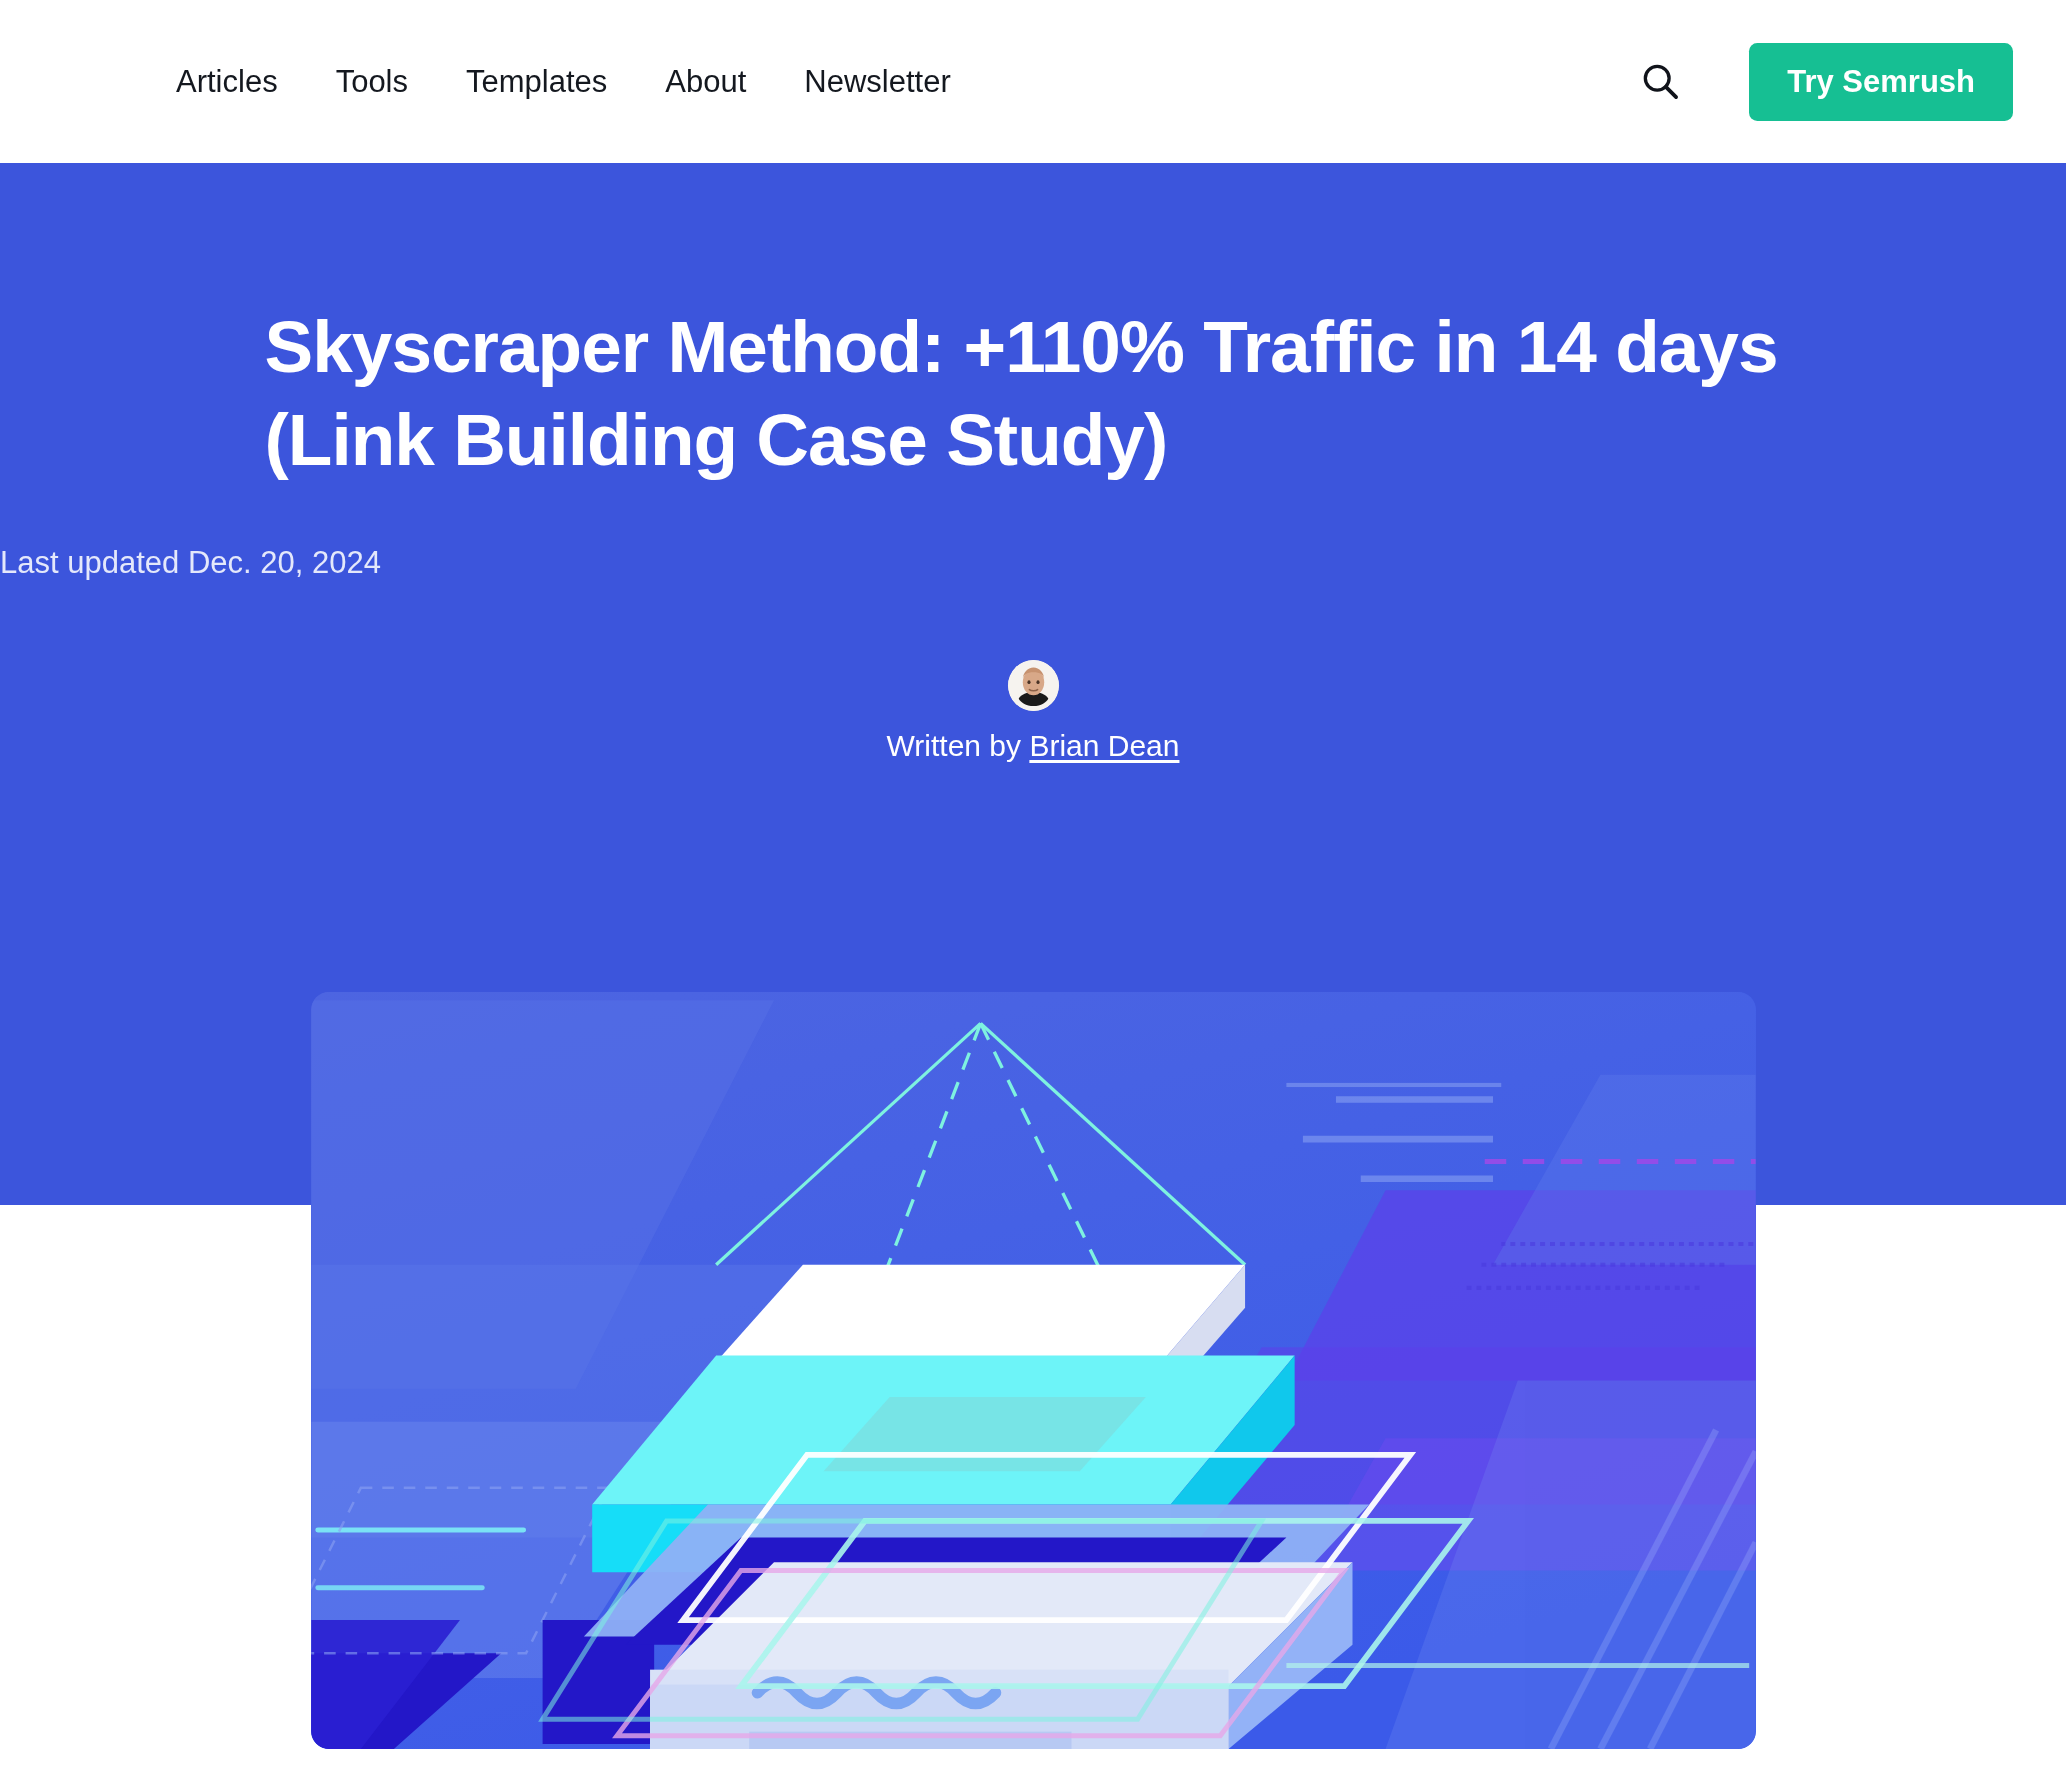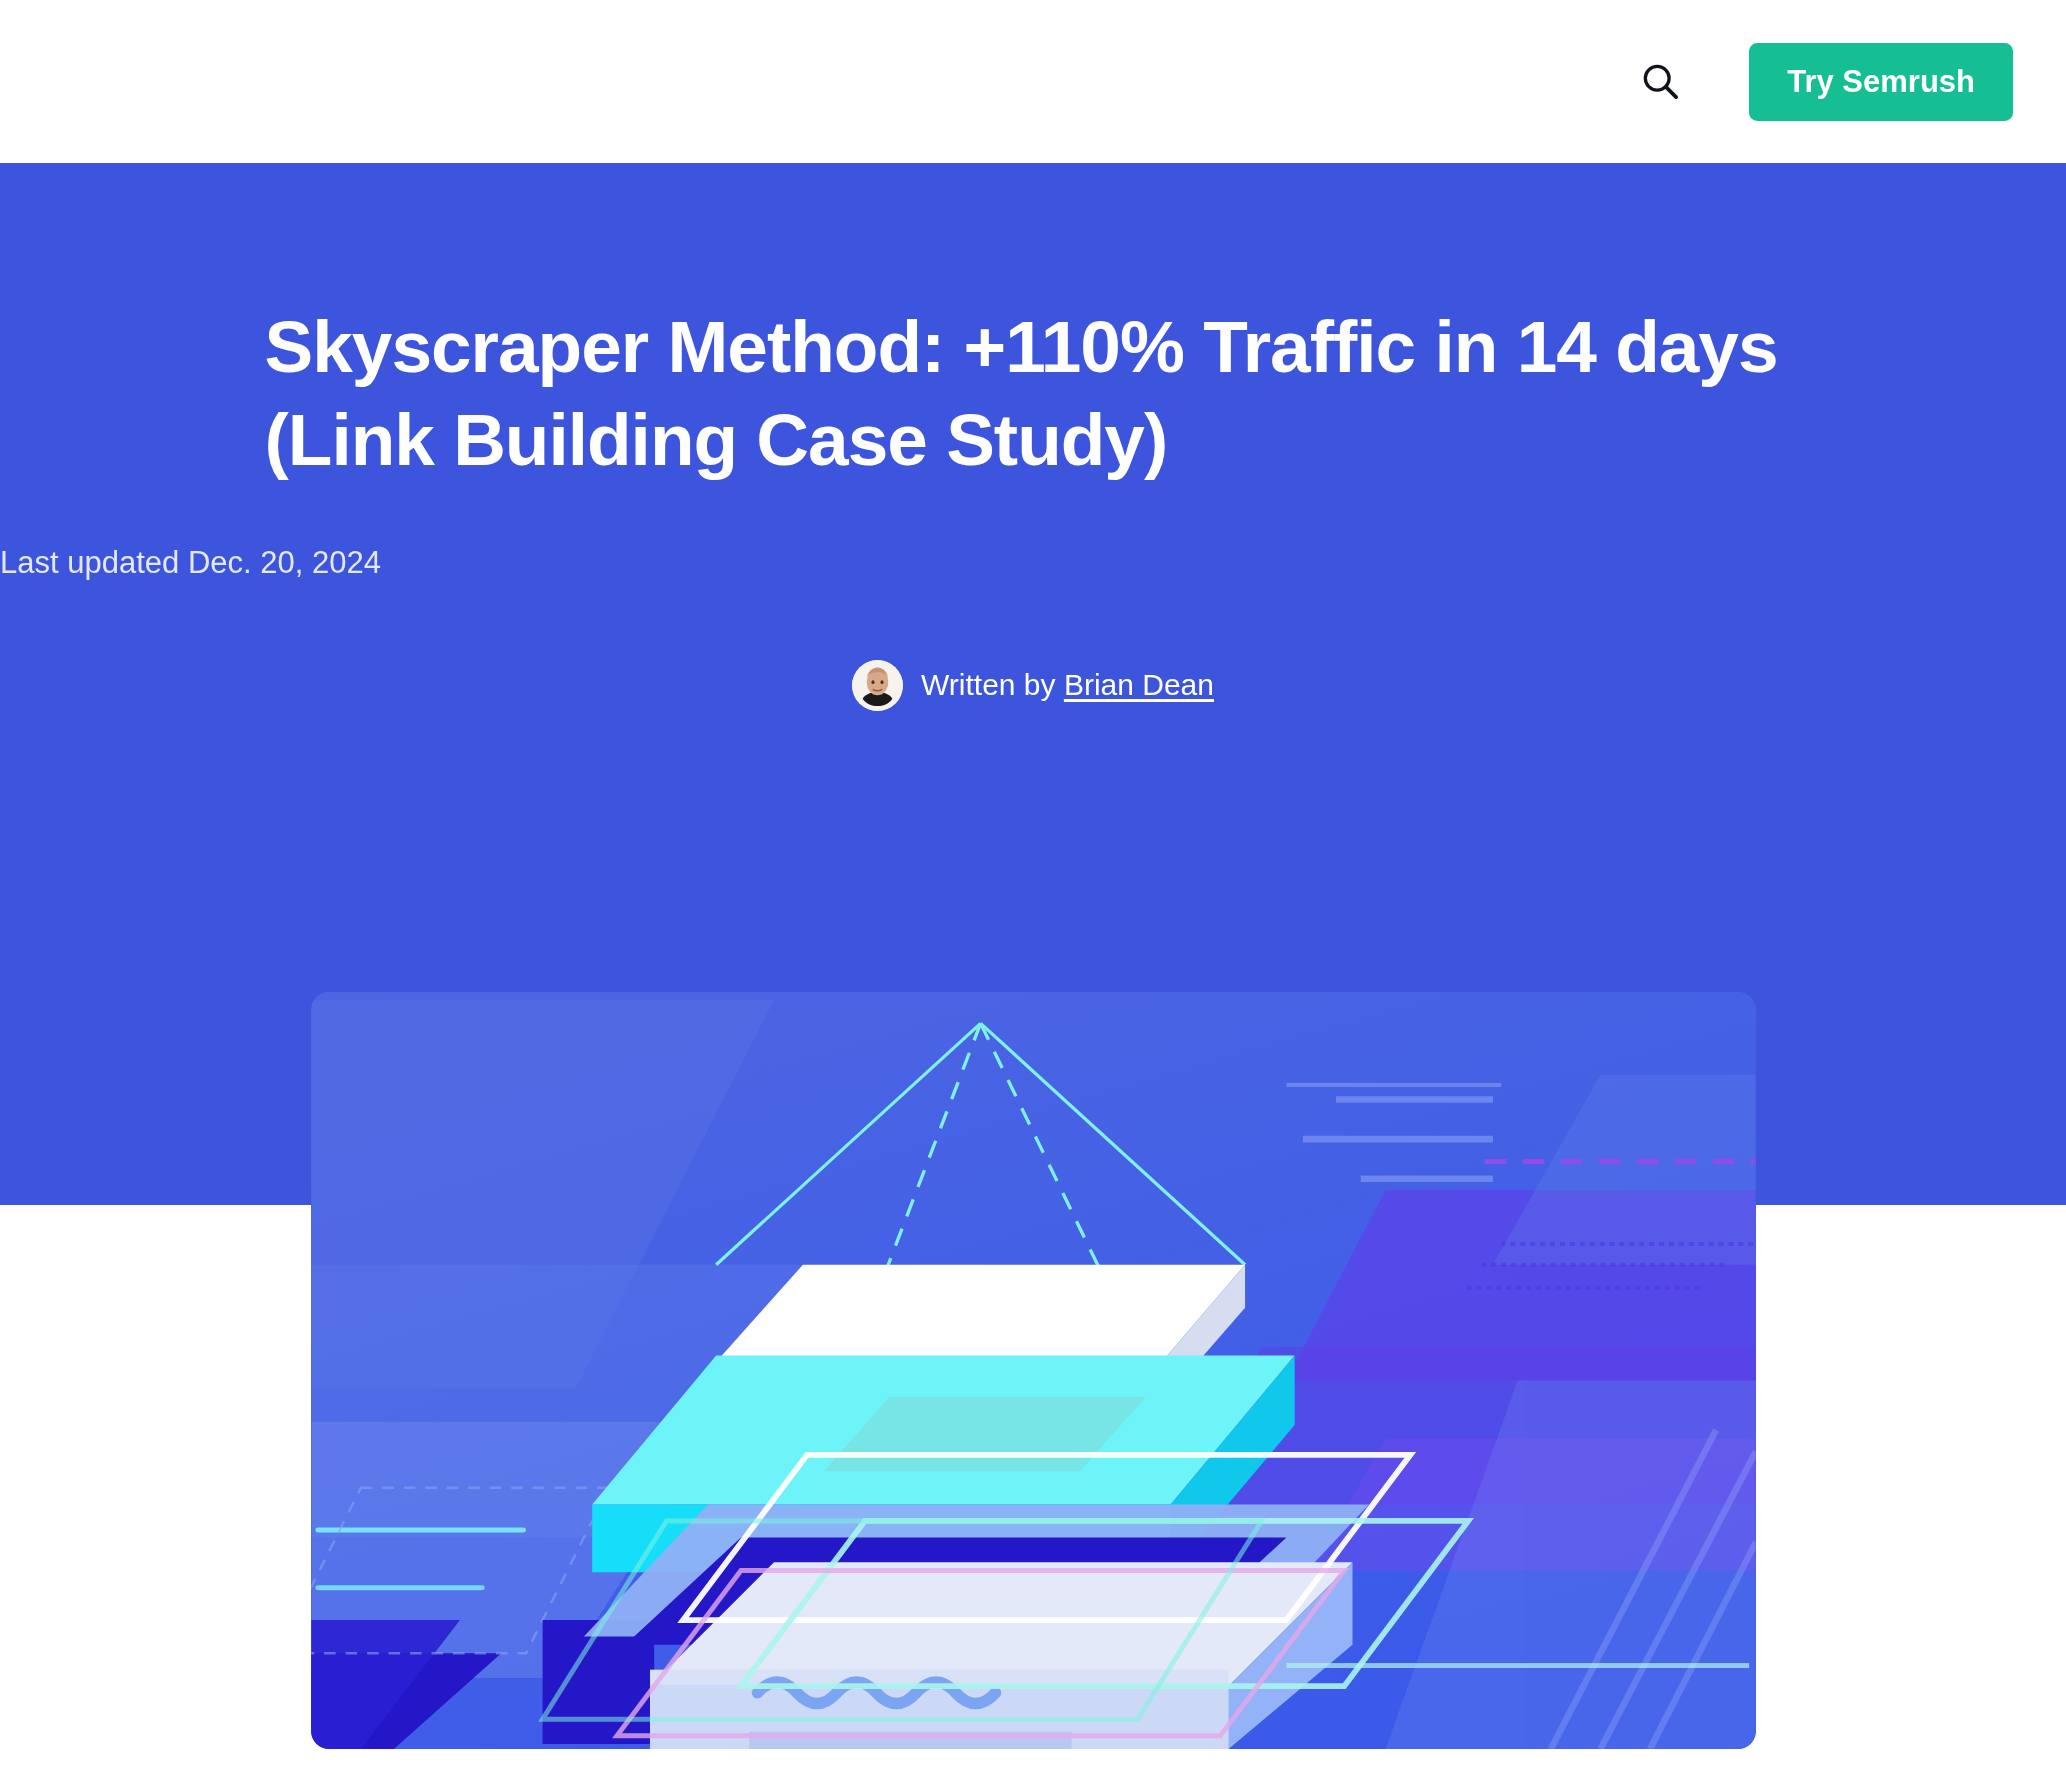--- a/index.html
+++ b/index.html
@@ -131,20 +131,21 @@
     font-size: 31px;
     font-weight: 400;
   }
 
   .byline {
     margin-top: 79px;
     display: flex;
     align-items: center;
     justify-content: center;
     gap: 18px;
+    flex-direction: column;
   }
   .avatar {
     width: 51px;
     height: 51px;
     border-radius: 50%;
     overflow: hidden;
     background: #F3F0EC;
     flex: 0 0 auto;
     position: relative;
   }
@@ -197,20 +198,27 @@
     color: #B5815B;
     text-decoration: none;
   }
 </style>
 </head>
 <body>
 
 <header class="site-header">
 
 
+  <nav class="main-nav">
+    <a class="nav-link" href="#">Articles</a>
+    <a class="nav-link" href="#">Tools</a>
+    <a class="nav-link" href="#">Templates</a>
+    <a class="nav-link" href="#">About</a>
+    <a class="nav-link" href="#">Newsletter</a>
+  </nav>
 
   <div class="header-right">
     <button class="search-btn">
       <span>
         <svg width="41" height="41" viewBox="0 0 50 50" aria-hidden="true">
           <circle cx="21" cy="21" r="14.5" fill="none" stroke="#10131A" stroke-width="4"></circle>
           <line x1="31.5" y1="31.5" x2="44" y2="44" stroke="#10131A" stroke-width="4.6" stroke-linecap="round"></line>
         </svg>
       </span>
     </button>

